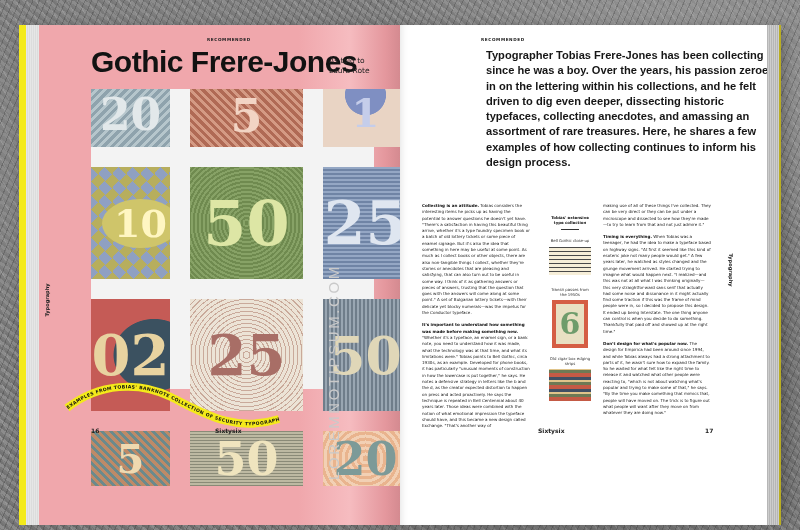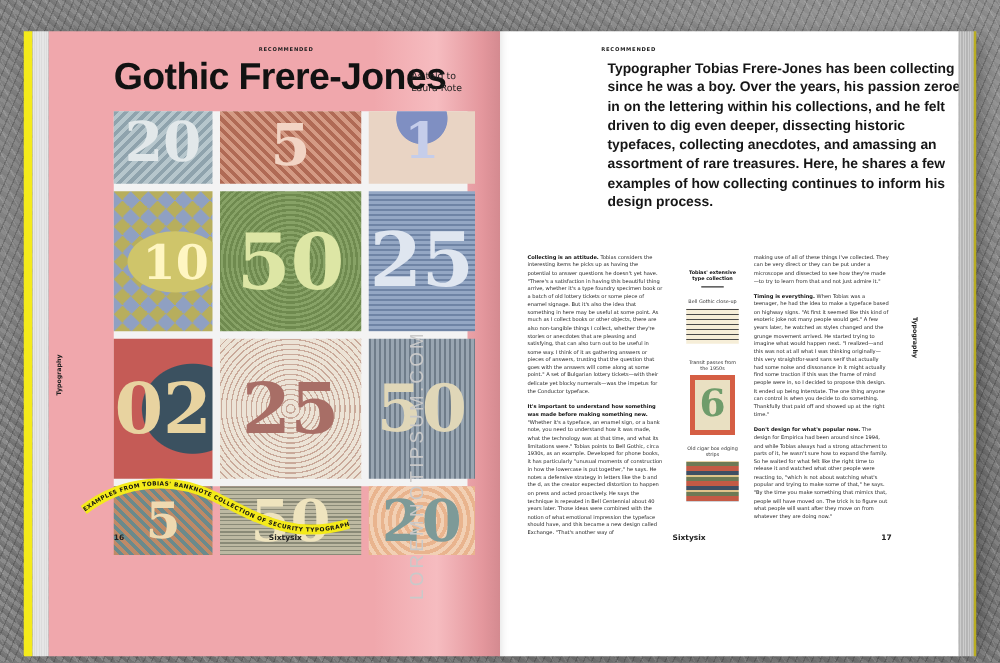--- a/index.html
+++ b/index.html
@@ -31,21 +31,21 @@
   .left-page {
     position: absolute; left: 39px; top: 25px; width: 361px; height: 500px;
     background: linear-gradient(90deg, #f0a7ac 0%, #f0a7ac 72%, #f6bcc0 86%, #e4979d 96%, #d48a90 100%);
     overflow: hidden;
   }
   .kicker { position: absolute; font-size: 4.2px; letter-spacing: 0.6px; font-weight: bold; color: #222; text-transform: uppercase; }
   .left-page .kicker { left: 168px; top: 12px; }
   .title { position: absolute; left: 52px; top: 20px; font-family: "Liberation Sans", sans-serif; font-weight: bold; font-size: 30px; color: #121212; letter-spacing: -0.5px; }
   .byline { position: absolute; left: 290px; top: 31px; font-size: 7.5px; line-height: 10px; color: #222; }
   .grid { position: absolute; left: 52px; top: 64px; width: 283px; height: 300px; display: grid;
-    grid-template-columns: 79px 113px 85px; grid-template-rows: 58px 112px 112px 55px; gap: 6px; background:#f3f3f3; }
+    grid-template-columns: 79px 113px 85px; grid-template-rows: 58px 112px 112px 55px; gap: 20px; background:#f3f3f3; }
   .tile { position: relative; overflow: hidden; display: flex; align-items: center; justify-content: center;
     font-family: "DejaVu Serif", serif; font-weight: bold; }
   .tile span { display:block; }
   .t0 { background: repeating-linear-gradient(135deg,#8fa3ad 0 3px,#b6c6cc 3px 6px); color:#e2e8ea; font-size:44px; align-items:flex-start; }
   .t1 { background: repeating-linear-gradient(45deg,#b06a55 0 3px,#d49a84 3px 6px); color:#f2d4c4; font-size:46px; align-items:flex-start;}
   .t2 { background: radial-gradient(circle at 50% 10%, #7f8fc2 0 30%, #e9d4c4 31% 100%); color:#c5cdea; font-size:40px; align-items:flex-start;}
   .t3 { background: repeating-conic-gradient(from 45deg,#8fa0c2 0 25%,#b7ae5d 0 50%) 0 0/14px 14px; color:#e9e2a2; font-size:38px;padding-left:20px;}
   .t3 span { background:#cfc56a; border-radius:50%; padding:2px 12px; color:#fff6c2; }
   .t4 { background: repeating-radial-gradient(circle,#6f8a4f 0 2px,#87a266 2px 4px); color:#dde6a5; font-size:62px; }
   .t5 { background: repeating-linear-gradient(0deg,#6f84a5 0 2px,#94a7c4 2px 4px); color:#dfe6f0; font-size:60px; }

